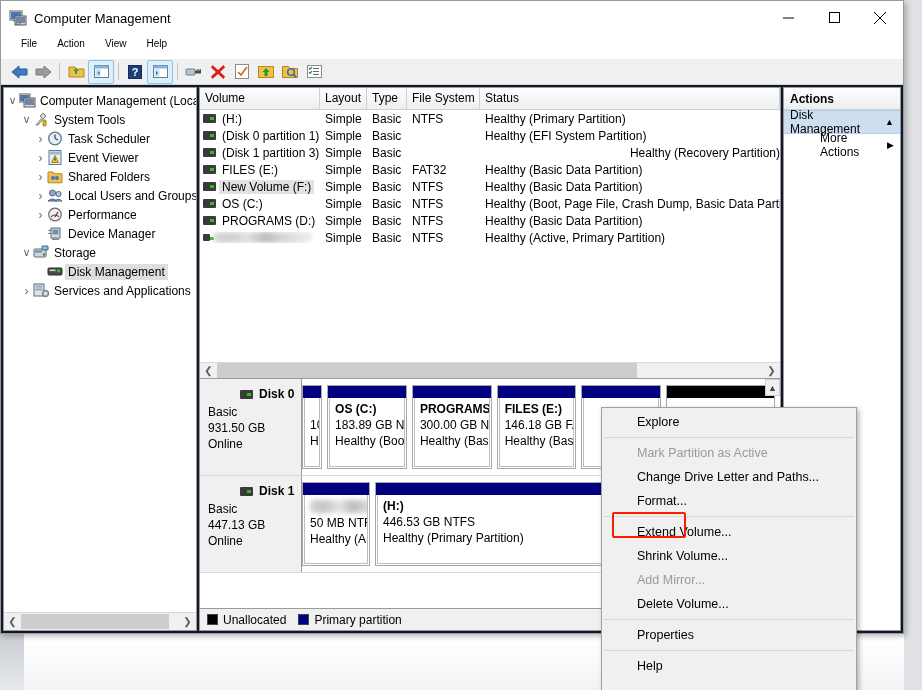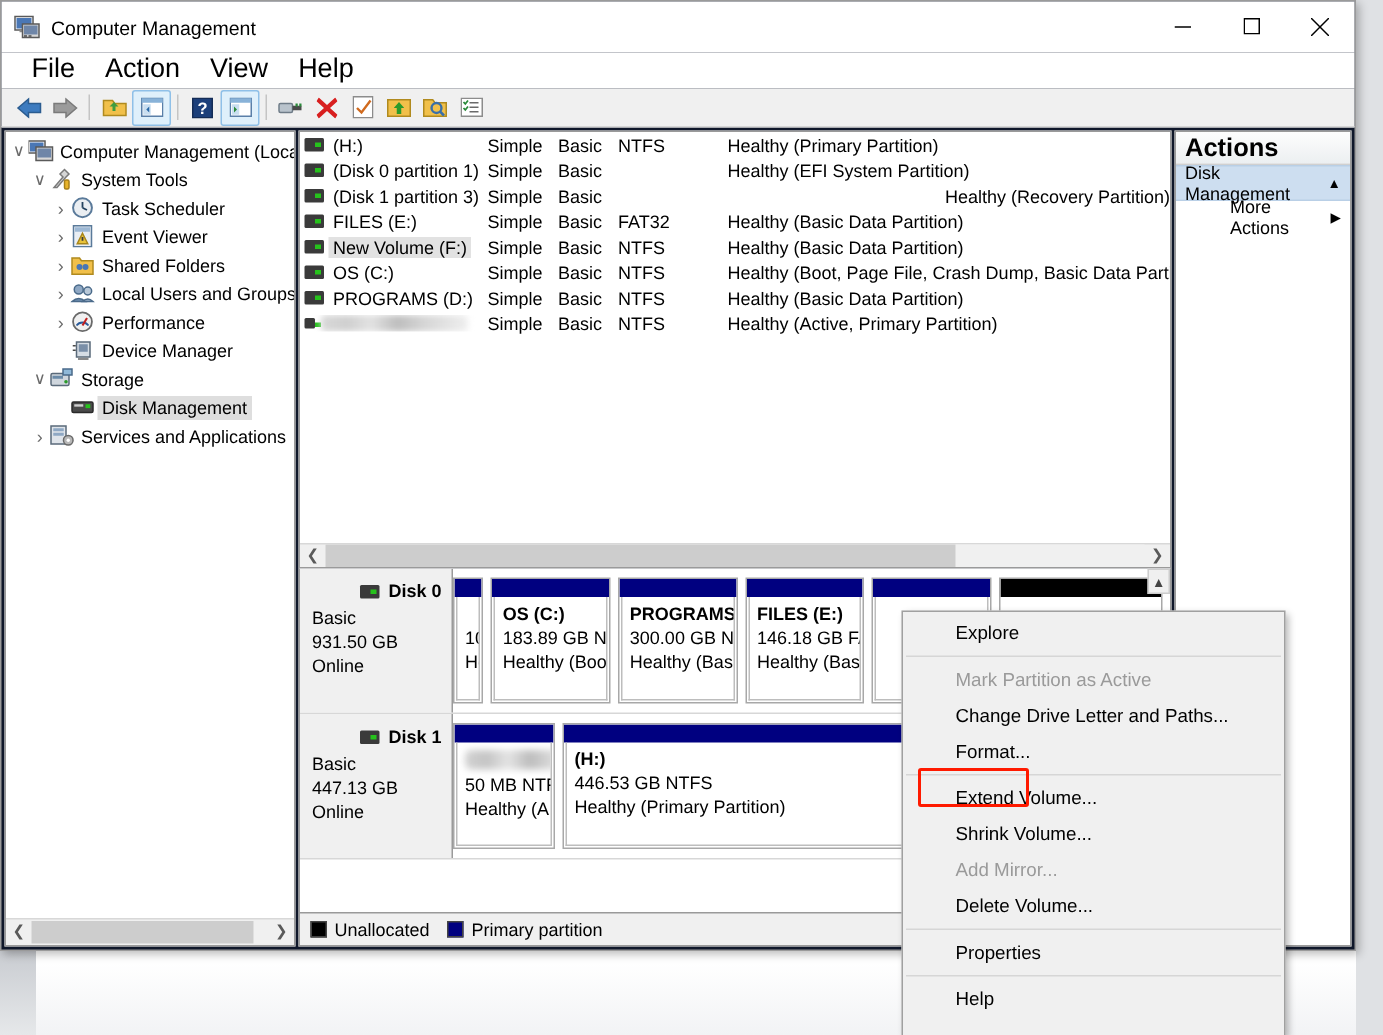--- a/index.html
+++ b/index.html
@@ -25,21 +25,21 @@
 
   
   #titlebar{height:34px;display:flex;align-items:center;background:#ffffff;}
   #titlebar .app-icon{width:18px;height:16px;margin-left:8px;margin-right:7px;position:relative;flex:none;}
   #title-text{font-size:13px;color:#000;flex:1;}
   .wbtns{display:flex;height:34px;}
   .wbtn{width:46px;height:33px;display:flex;align-items:center;justify-content:center;cursor:default;}
   .wbtn svg{display:block;}
 
   
-  #menubar{height:24px;display:flex;align-items:flex-end;padding-left:10px;background:#ffffff;font-size:18px;}
+  #menubar{height:24px;display:flex;align-items:flex-start;padding-left:10px;background:#ffffff;font-size:10px;}
   #menubar .mi{padding:3px 10px;cursor:default;}
 
   
   #toolbar{height:25px;background:#f0f0f0;display:flex;align-items:center;padding-left:6px;
            border-bottom:1px solid #d6d6d6;}
   .tb{width:24px;height:22px;display:flex;align-items:center;justify-content:center;position:relative;}
   .tb.framed{border:1px solid #8fc0e8;background:#dff0fb;border-radius:2px;}
   .tbsep{width:1px;height:17px;background:#c4c4c4;margin:0 4px;}
 
   
@@ -106,21 +106,21 @@
 
   
   #legend{height:21px;flex:none;background:#f0f0f0;border-top:1px solid #9a9a9a;display:flex;align-items:center;padding-left:7px;}
   .lg{display:flex;align-items:center;margin-right:12px;font-size:12px;}
   .lgsw{width:11px;height:11px;margin-right:5px;border:1px solid #444;box-sizing:border-box;}
 
   
   #actionspane{width:118px;flex:none;margin:2px 2px 2px 2px;border:1px solid #9a9a9a;box-sizing:border-box;background:#fff;
                display:flex;flex-direction:column;}
   #ahead{height:21px;background:linear-gradient(180deg,#fdfdfd,#eceff1);border-bottom:1px solid #d0d0d0;
-         display:flex;align-items:center;padding-left:6px;font-weight:bold;font-size:17px;}
+         display:flex;align-items:center;padding-left:6px;font-weight:bold;font-size:12px;}
   .aitem{height:22px;display:flex;align-items:center;padding:0 6px;font-size:12px;cursor:default;}
   .aitem.hdr{background:#cddef0;border-top:1px solid #b9cfe6;border-bottom:1px solid #b9cfe6;font-weight:normal;}
   .aitem .atext{flex:1;}
   .aitem.sub{padding-left:36px;}
   .caret{font-size:9px;color:#000;}
 
   
   #ctxmenu{position:absolute;left:600px;top:406px;width:256px;height:284px;
            background:#f0f0f0;border:1px solid #a0a0a0;box-sizing:border-box;
            box-shadow:2px 2px 5px rgba(0,0,0,.3);z-index:60;padding:2px 0;}
@@ -383,20 +383,27 @@
         <div class="hs-track">
           <div class="hs-thumb" style="left:0;width:148px;"></div>
         </div>
         <div class="hs-arrow">❯</div>
       </div>
     </div>
 
     <div id="centerpane">
 
       <div id="vollist">
+        <div id="volhead">
+            <div class="hc" style="width: 120px;">Volume</div>
+            <div class="hc" style="width: 47px;">Layout</div>
+            <div class="hc" style="width: 40px;">Type</div>
+            <div class="hc" style="width: 73px;">File System</div>
+            <div class="hc" style="width: 300px; flex: 1 1 0%;">Status</div>
+          </div>
         <div id="volrows">
             <div class="vrow">
               <div class="vc vol" style="width: 120px;">
                 <span class="drvicon"></span>
                 <span class="vname">(H:)</span>
               </div>
               <div class="vc" style="width: 47px;">Simple</div>
               <div class="vc" style="width: 40px;">Basic</div>
               <div class="vc" style="width: 73px;">NTFS</div>
               <div class="vc" style="width: 300px; flex: 1 1 0%;">Healthy (Primary Partition)</div>

